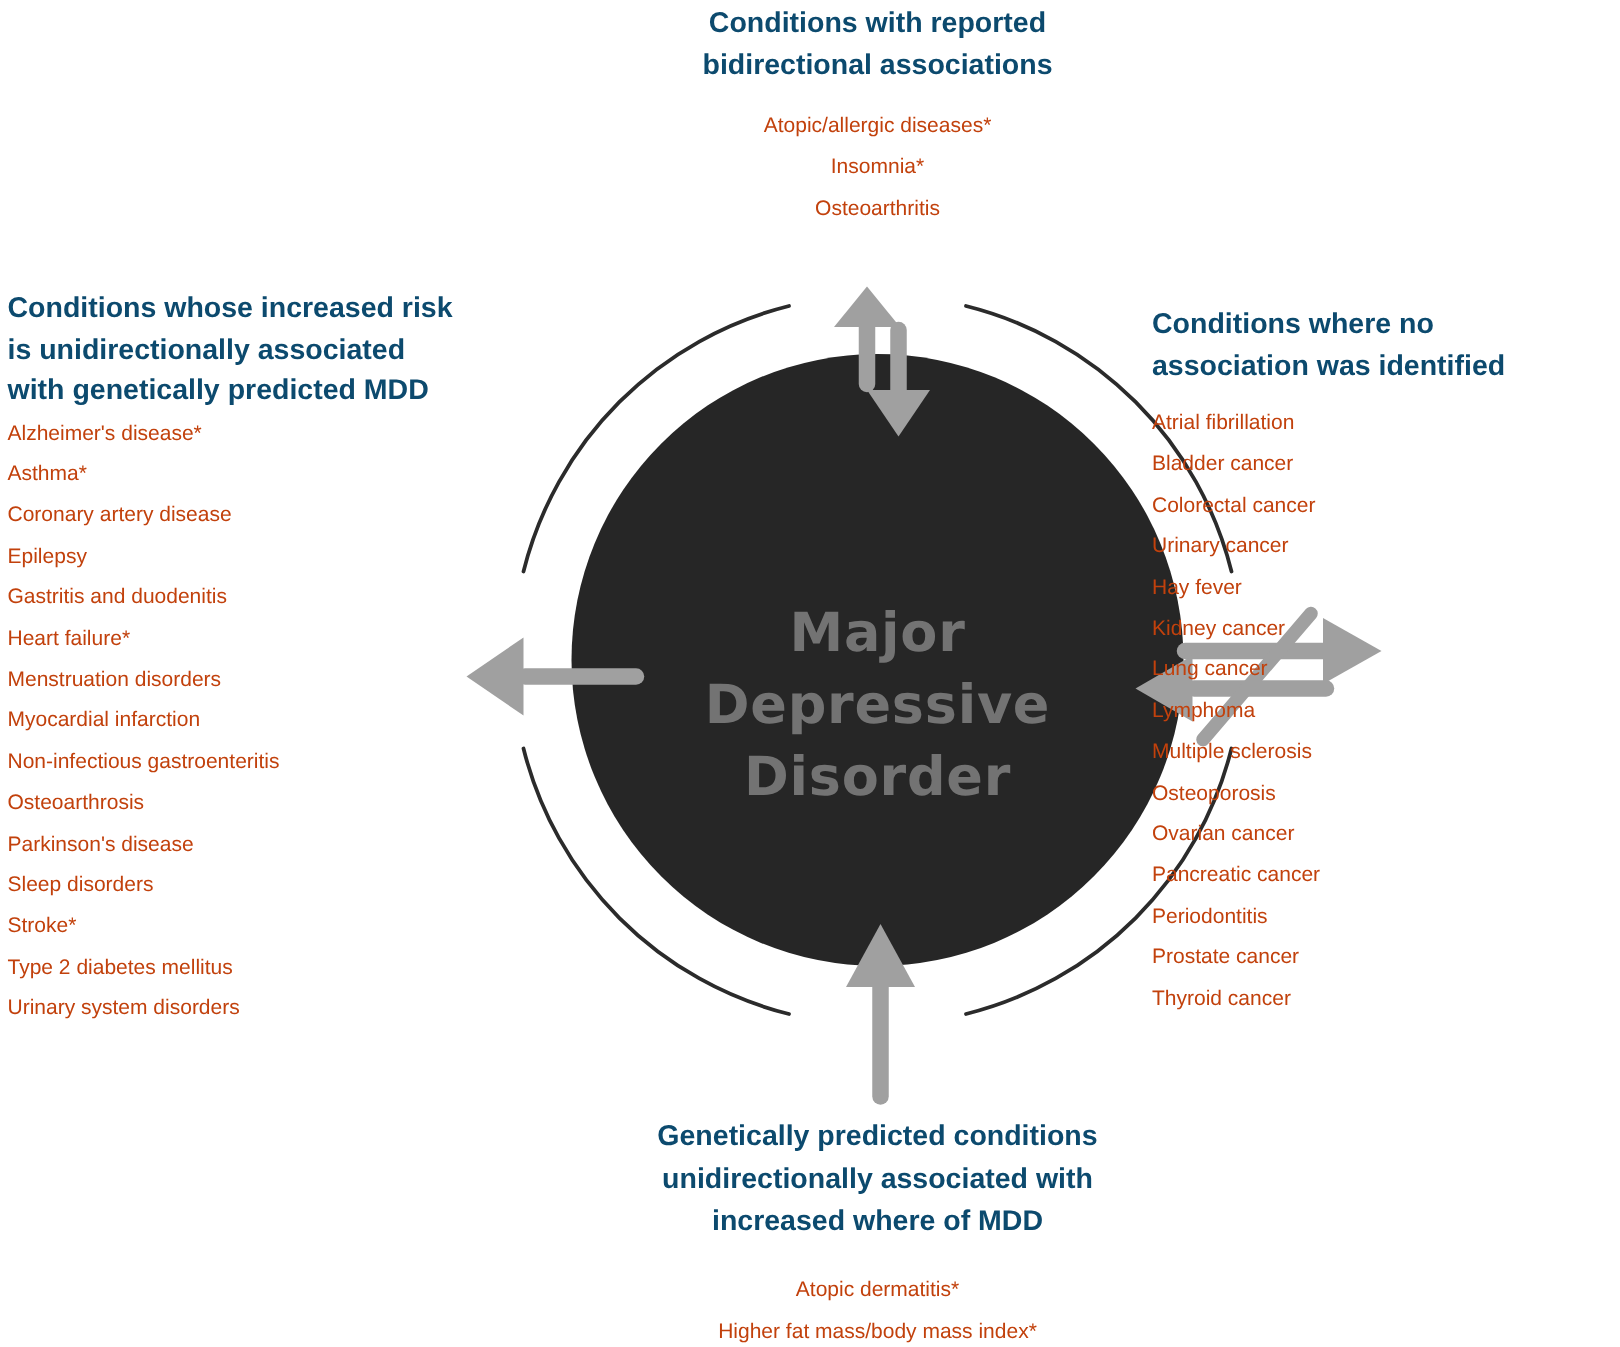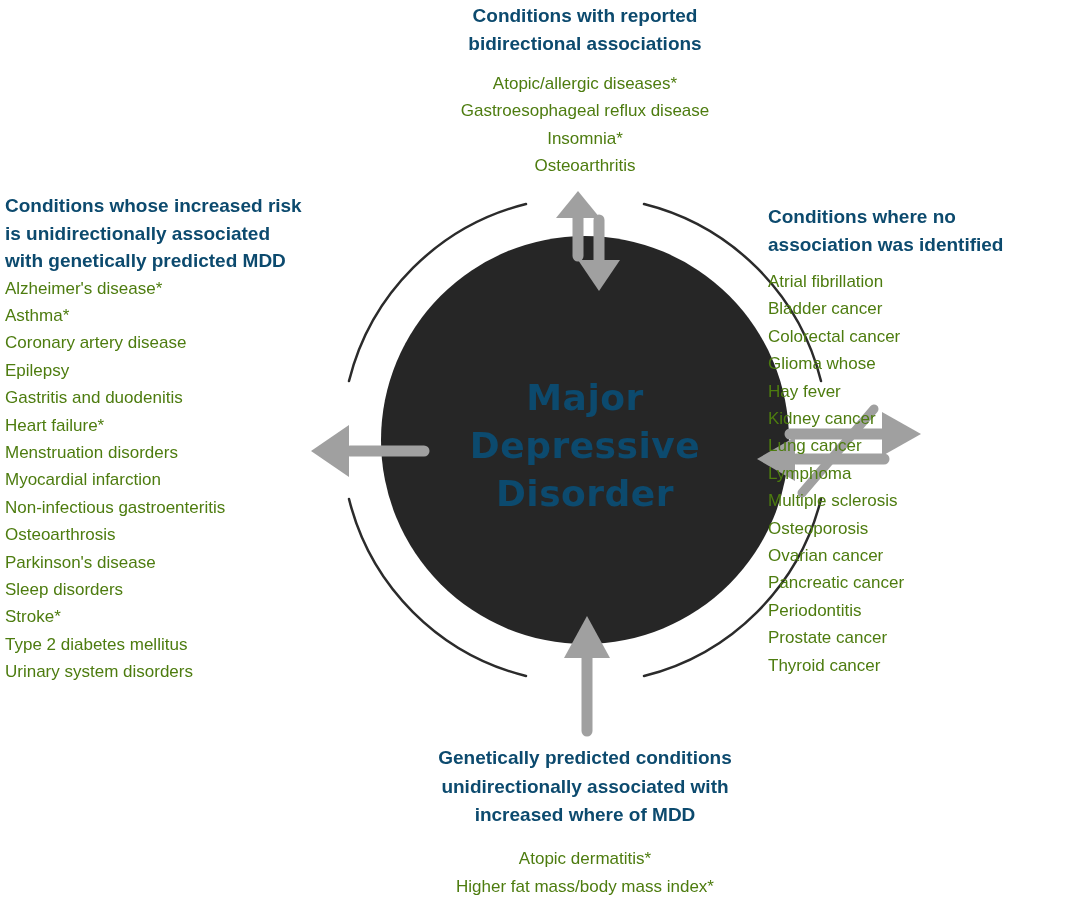--- a/index.html
+++ b/index.html
@@ -2,33 +2,33 @@
 <html><head>
 <meta charset="utf-8">
 <style>
   html,body{margin:0;padding:0;background:#ffffff;}
   body{font-family:"Liberation Sans",sans-serif;color:#1c1c1c;}
   .canvas{position:relative;width:1080px;height:898px;background:#ffffff;overflow:hidden;}
   .diagram-svg{position:absolute;left:0;top:0;width:1080px;height:898px;}
   .section{position:absolute;}
   .heading{font-weight:bold;font-size:19px;line-height:27.5px;color:#0c4a6e;}
   .heading span{display:block;}
-  .items{font-size:17px;line-height:27.4px;color:#4d7c0f;}
+  .items{font-size:14px;line-height:27.4px;color:#c2410c;}
   .sec-top{left:330px;top:2px;width:510px;text-align:center;}
   .sec-top .items{margin-top:13px;}
   .sec-left{left:5px;top:192px;width:345px;text-align:left;}
   .sec-left .items{}
   .sec-right{right:2px;top:203px;width:310px;text-align:left;}
   .sec-right .items{margin-top:10px;}
   .sec-bottom{left:330px;top:744px;width:510px;text-align:center;}
   .sec-bottom .heading{line-height:28.5px;}
   .sec-bottom .items{margin-top:15px;line-height:28px;}
   .center-label{
-    position:absolute;left:420px;top:374px;width:330px;text-align:center;
-    color:#0c4a6e;font-weight:bold;font-size:36px;line-height:48px;
+    position:absolute;left:420px;top:399px;width:330px;text-align:center;
+    color:#737373;font-weight:bold;font-size:36px;line-height:48px;
     font-family:"DejaVu Sans",sans-serif;letter-spacing:0.5px;
   }
   .center-label span{display:block;}
 </style>
 </head>
 <body>
 
 <div class="canvas">
 
   <svg class="diagram-svg" viewBox="0 0 1080 898">
@@ -82,21 +82,20 @@
     <span>Disorder</span>
   </div>
 
   <div class="section sec-top">
     <div class="heading">
       <span>Conditions with reported</span>
       <span>bidirectional associations</span>
     </div>
     <div class="items">
         <div>Atopic/allergic diseases*</div>
-        <div>Gastroesophageal reflux disease</div>
         <div>Insomnia*</div>
         <div>Osteoarthritis</div>
       </div>
   </div>
 
   <div class="section sec-left">
     <div class="heading">
       <span>Conditions whose increased risk</span>
       <span>is unidirectionally associated</span>
       <span>with genetically predicted MDD</span>
@@ -122,21 +121,21 @@
 
   <div class="section sec-right">
     <div class="heading">
       <span>Conditions where no</span>
       <span>association was identified</span>
     </div>
     <div class="items">
         <div>Atrial fibrillation</div>
         <div>Bladder cancer</div>
         <div>Colorectal cancer</div>
-        <div>Glioma whose</div>
+        <div>Urinary cancer</div>
         <div>Hay fever</div>
         <div>Kidney cancer</div>
         <div>Lung cancer</div>
         <div>Lymphoma</div>
         <div>Multiple sclerosis</div>
         <div>Osteoporosis</div>
         <div>Ovarian cancer</div>
         <div>Pancreatic cancer</div>
         <div>Periodontitis</div>
         <div>Prostate cancer</div>

